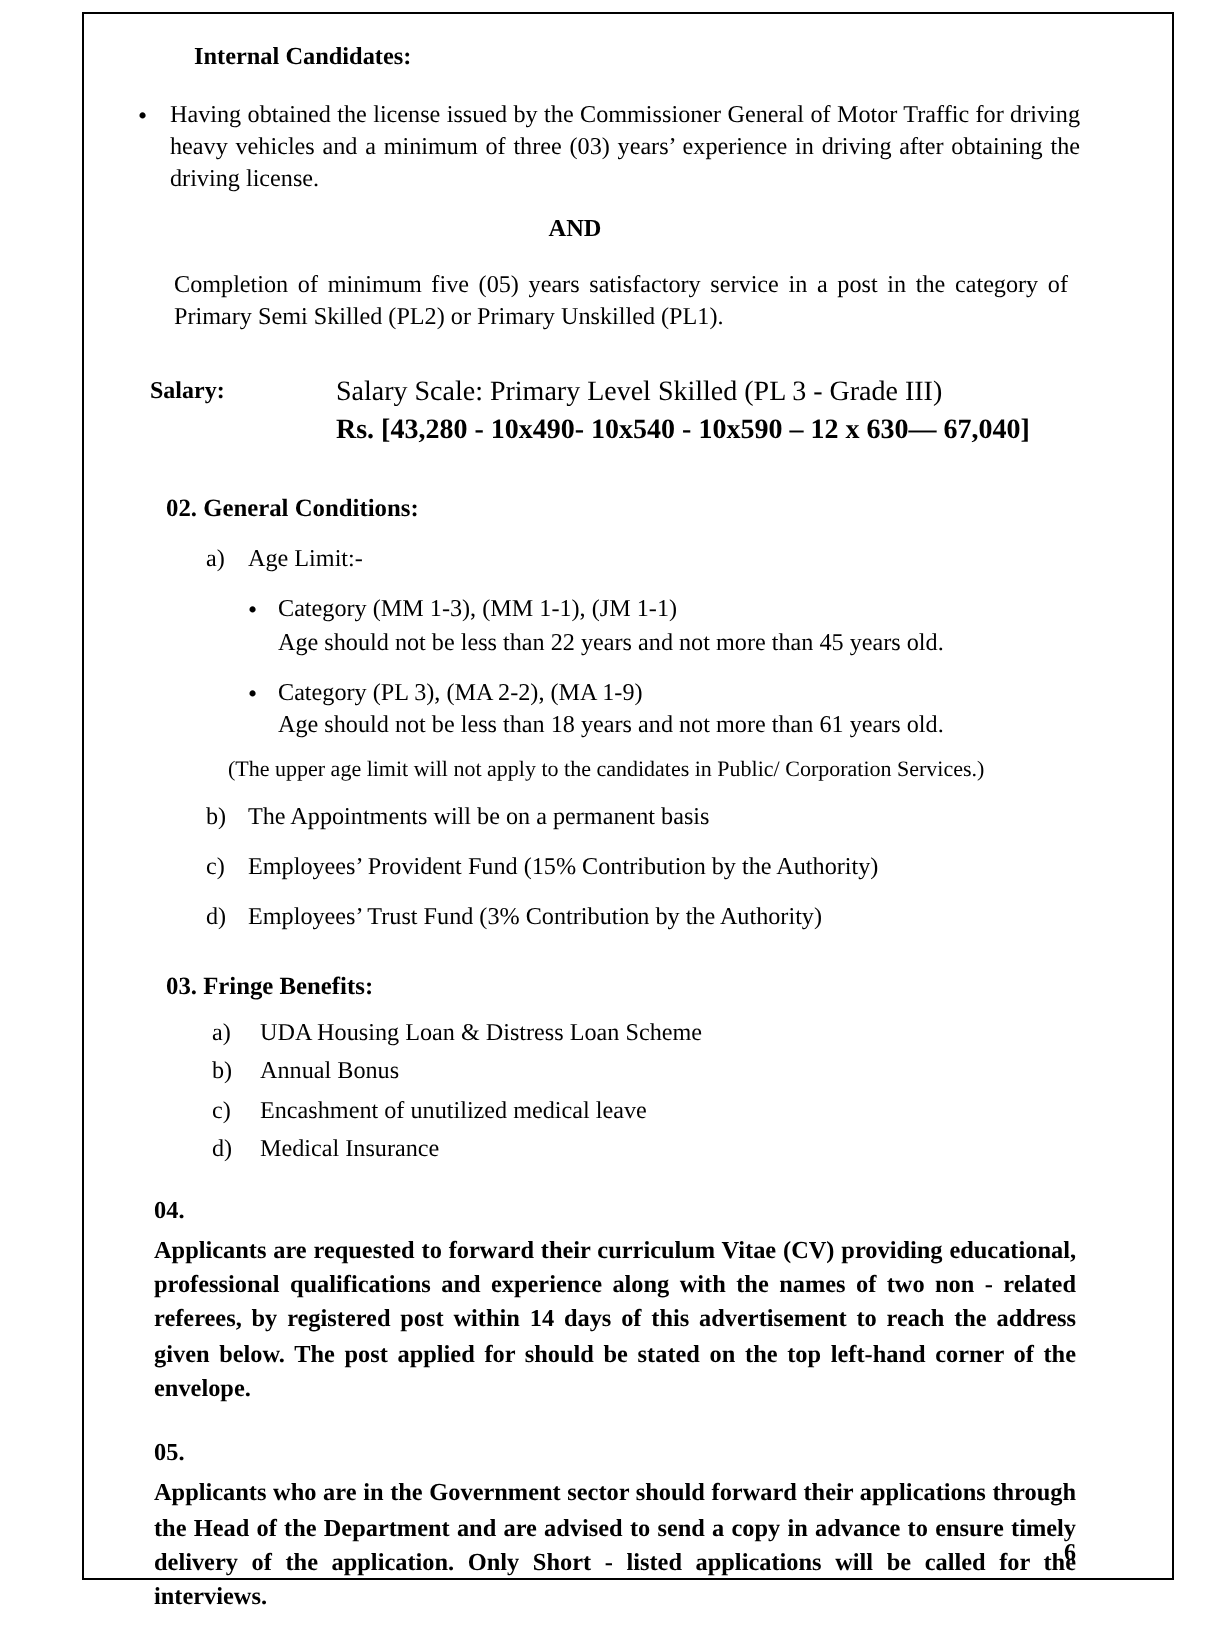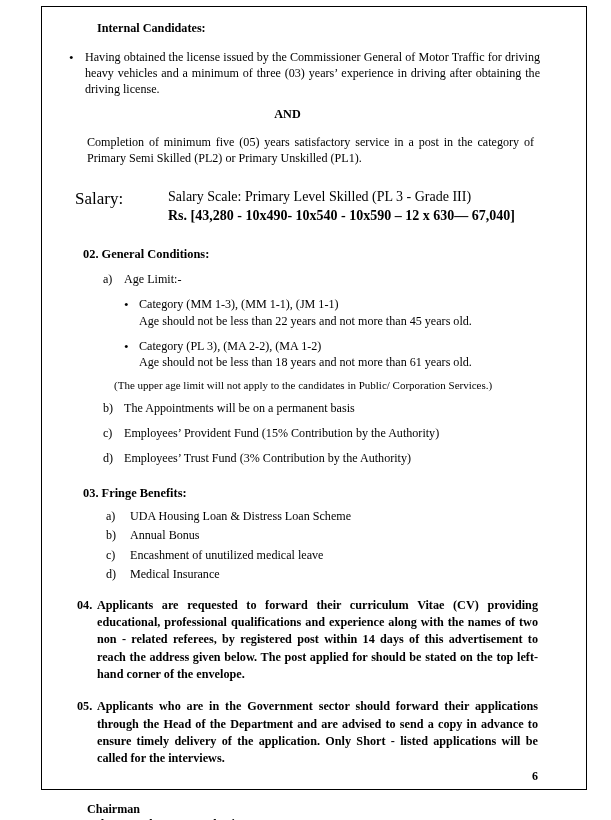--- a/index.html
+++ b/index.html
@@ -81,22 +81,22 @@
   }
 
   
   .salary-block {
     display: flex;
     margin-top: 22px;
     margin-left: 22px;
   }
   .salary-label {
     flex: 0 0 93px;
-    font-weight: normal;
-    font-size: 17px;
+    font-weight: bold;
+    font-size: 12px;
     line-height: 1.33;
   }
   .salary-lines { flex: 1 1 auto; font-size: 14px; line-height: 1.33; }
   .salary-lines .l2 { font-weight: bold; }
 
   
   .sec-head {
     margin-top: 22px;
     margin-left: 30px;
     font-weight: bold;
@@ -133,20 +133,21 @@
   .lett-row.fringe { margin-top: 3px; margin-left: 53px; }
   .lett-row.fringe.first { margin-top: 7px; }
   .lett-row.fringe .lbl { flex: 0 0 24px; }
 
   
   .num-para {
     display: flex;
     margin-top: 15px;
     margin-left: 24px;
     margin-right: 6px;
+    flex-direction: column;
   }
   .num-para .num {
     flex: 0 0 20px;
     font-weight: bold;
     font-size: 12.2px;
     line-height: 1.42;
   }
   .num-para .txt {
     flex: 1 1 auto;
     font-weight: bold;
@@ -209,21 +210,21 @@
     <span class="dot">•</span>
     <span class="txt">
       <span>Category (MM 1-3), (MM 1-1), (JM 1-1)</span><br>
       <span>Age should not be less than 22 years and not more than 45 years old.</span>
     </span>
   </div>
 
   <div class="sub-bullet">
     <span class="dot">•</span>
     <span class="txt">
-      <span>Category (PL 3), (MA 2-2), (MA 1-2)</span><br>
+      <span>Category (PL 3), (MA 2-2), (MA 1-9)</span><br>
       <span>Age should not be less than 18 years and not more than 61 years old.</span>
     </span>
   </div>
 
   <div class="note-line">(The upper age limit will not apply to the candidates in Public/ Corporation Services.)</div>
 
   <div class="lett-row">
     <span class="lbl">b)</span>
     <span class="txt">The Appointments will be on a permanent basis</span>
   </div>

